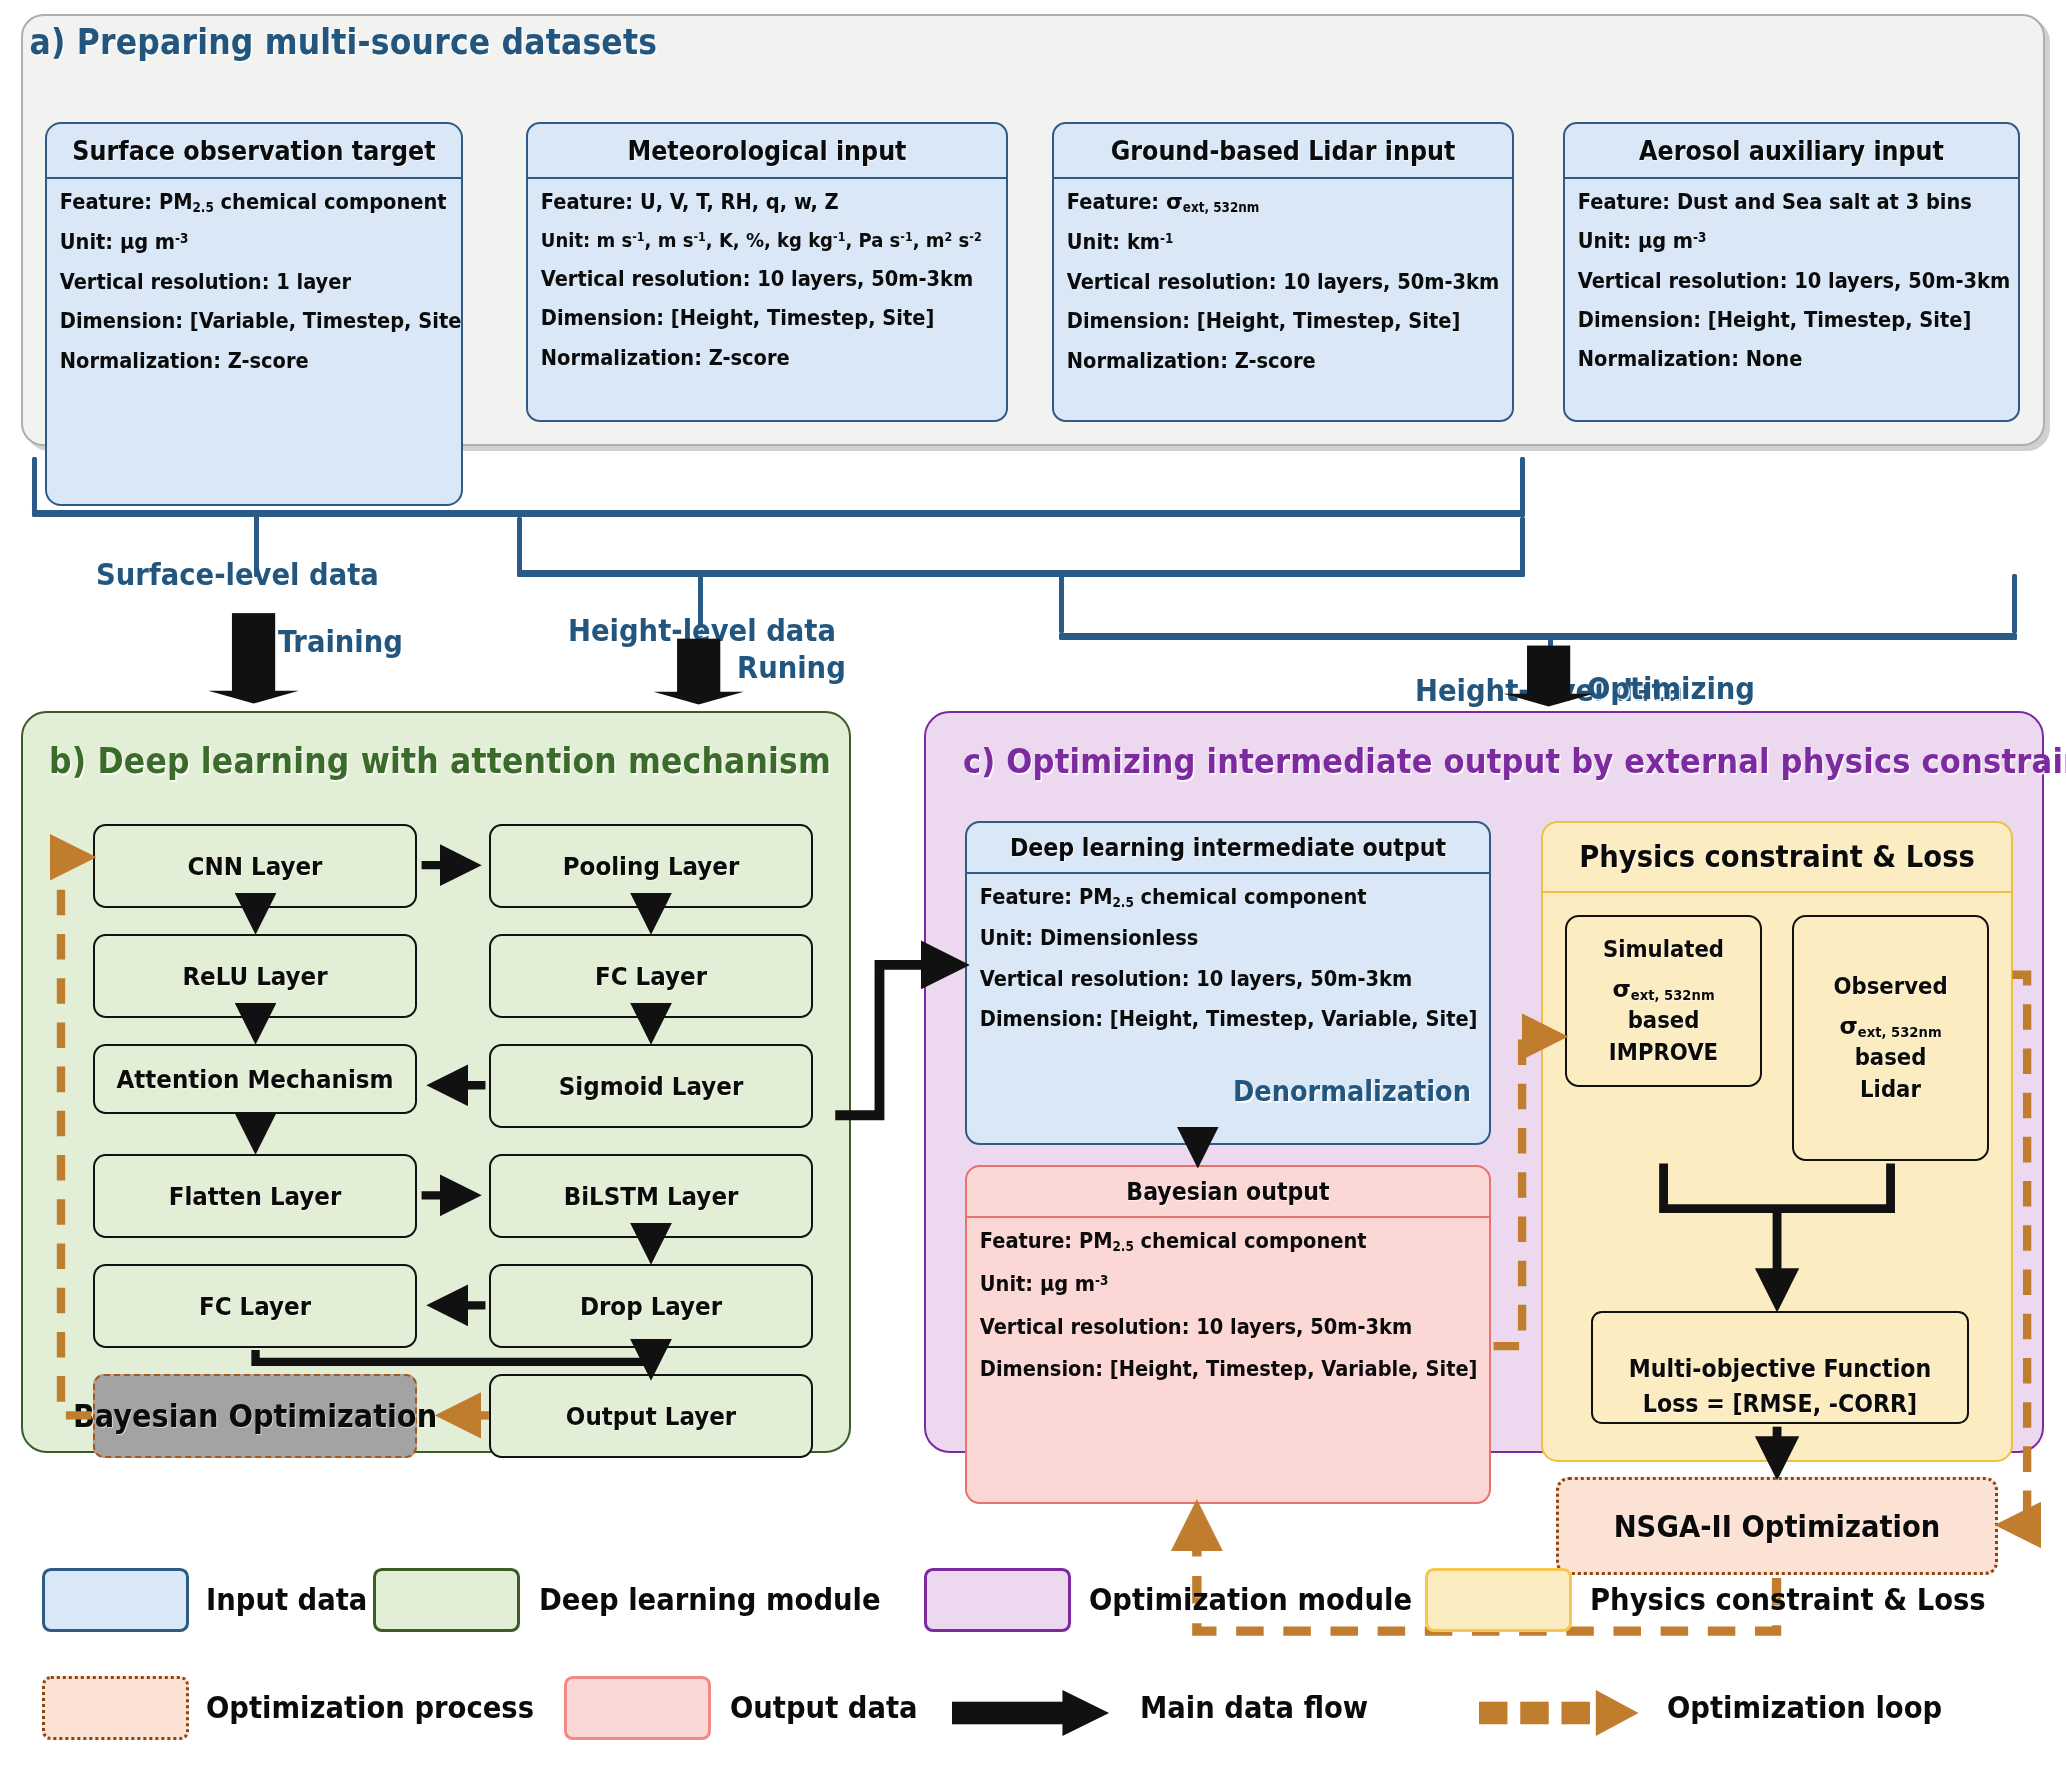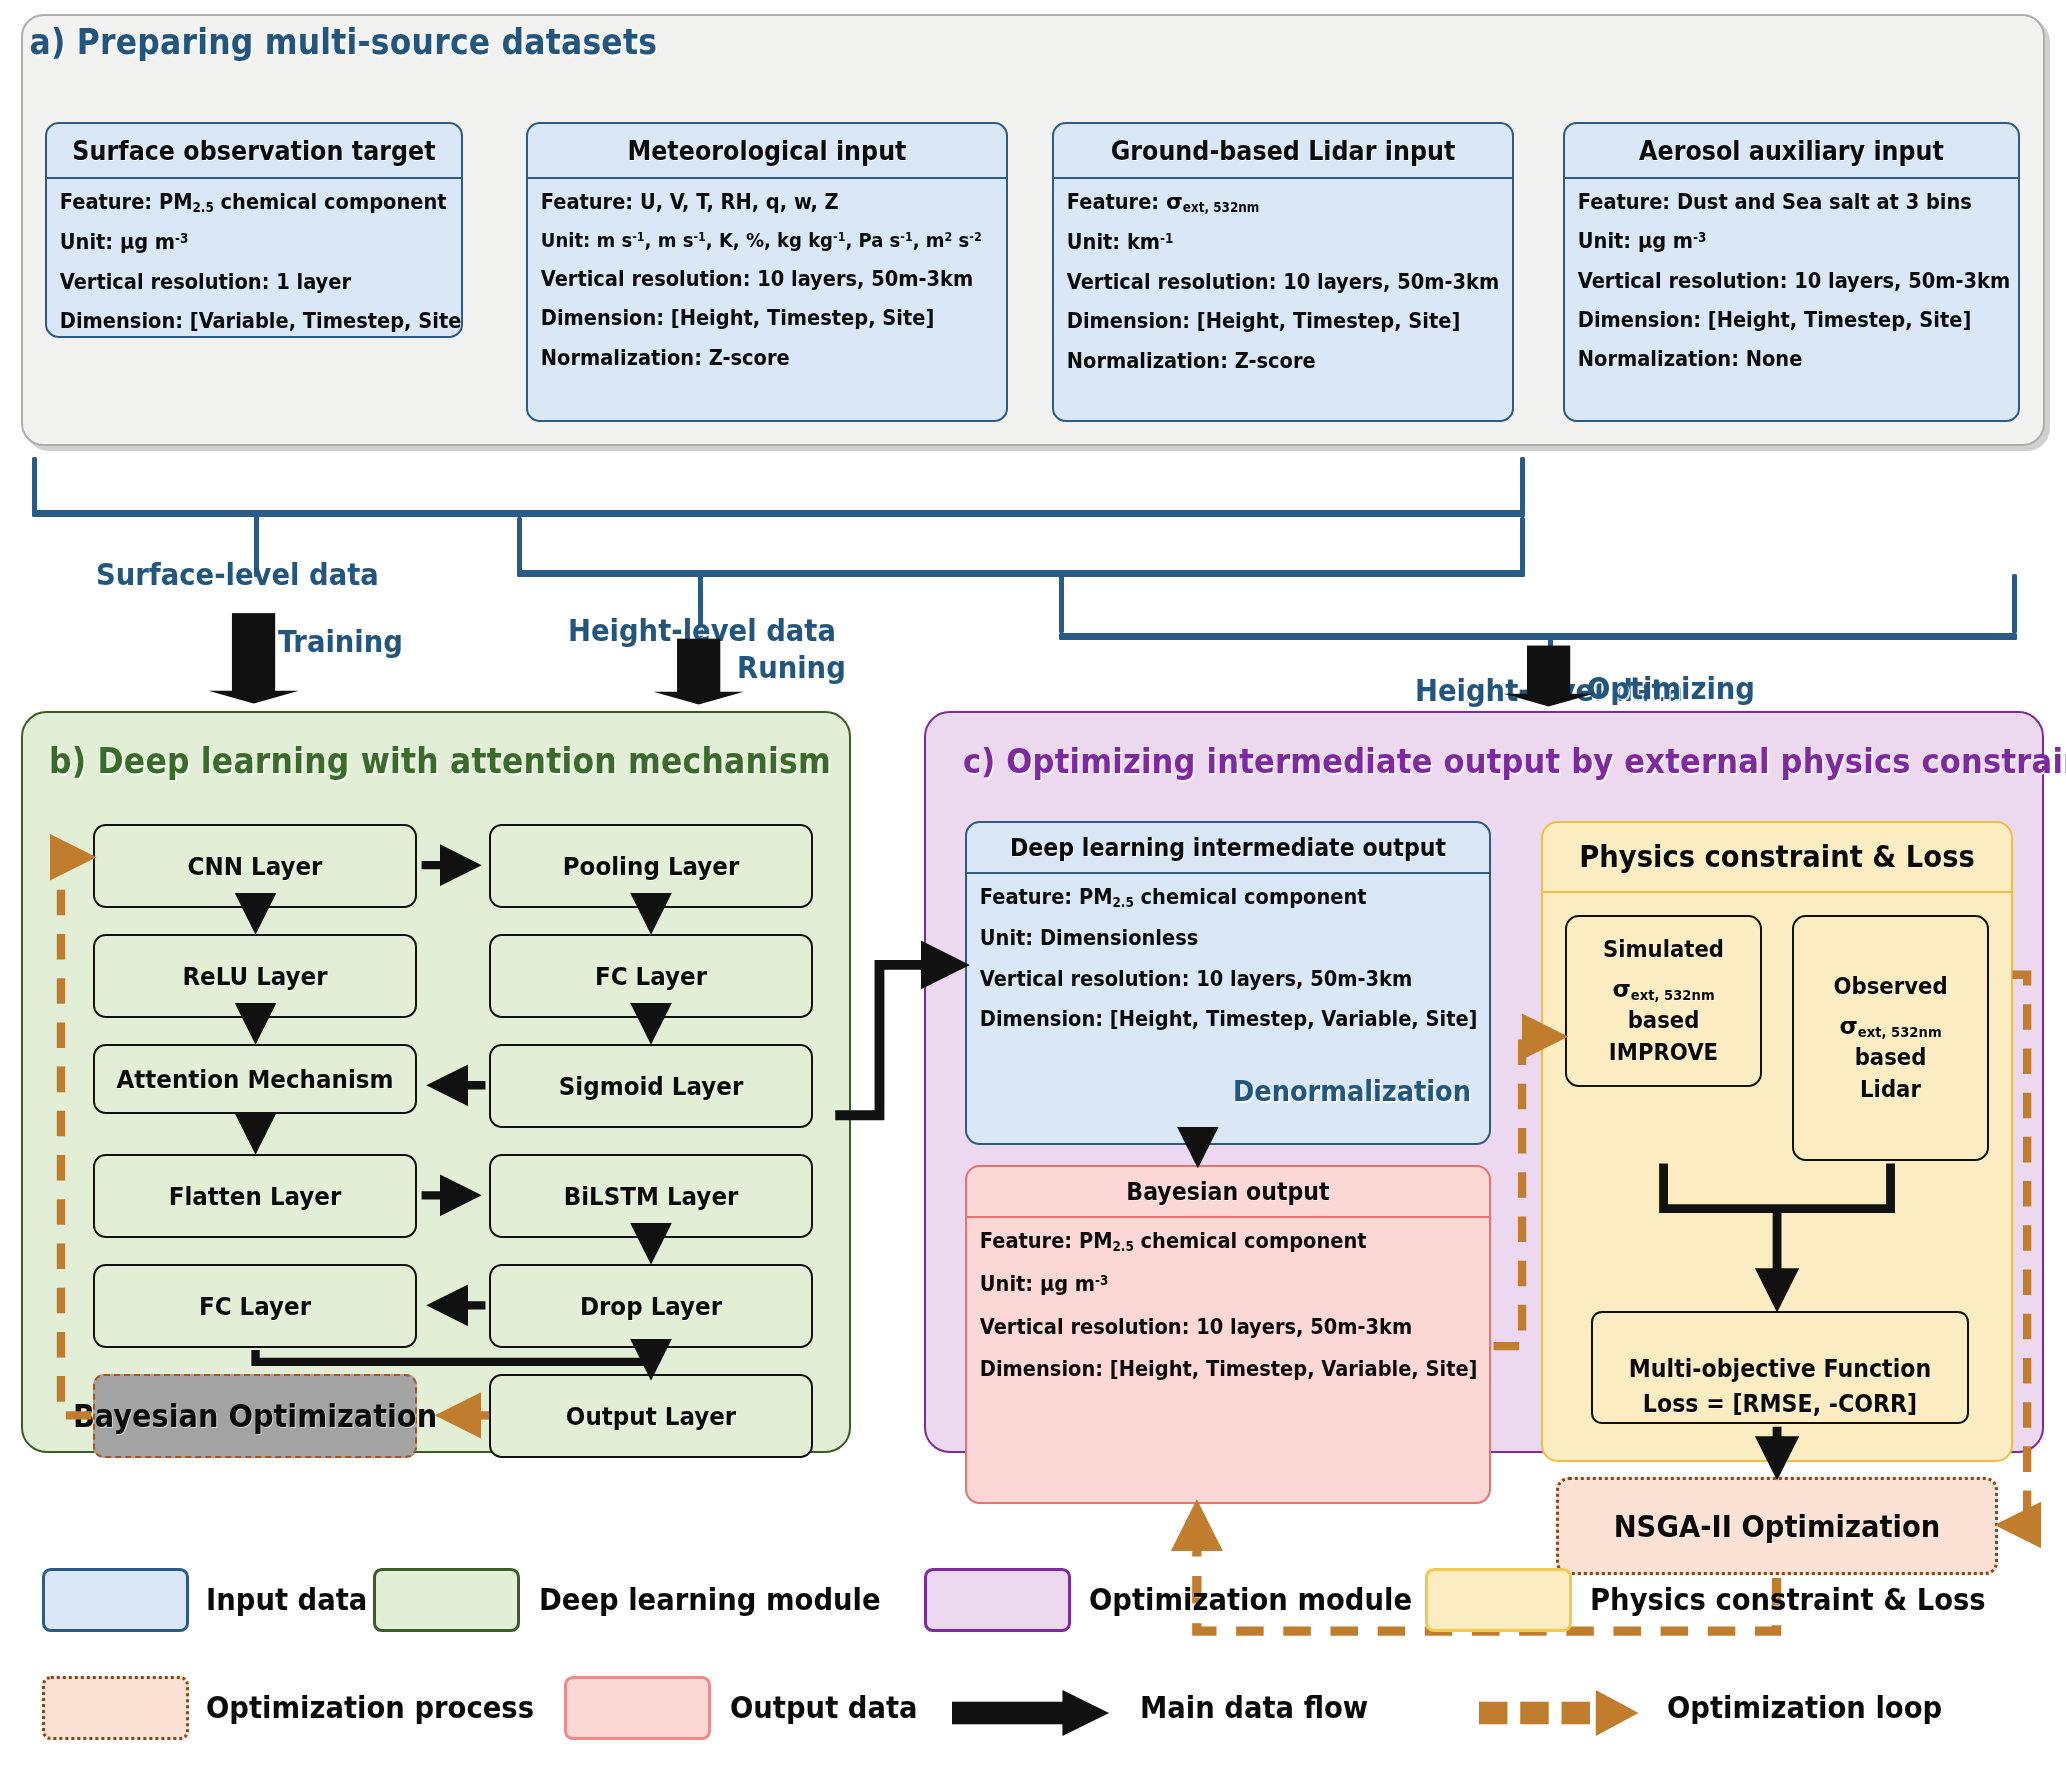--- a/index.html
+++ b/index.html
@@ -153,21 +153,21 @@
   svg.ovl{position:absolute;left:0;top:0;width:2066px;height:1777px;pointer-events:none;}
 </style>
 </head>
 <body>
 
 <div id="root">
 
   <div class="abs" id="panel-a"></div>
   <div class="panel-title" id="title-a">a) Preparing multi-source datasets</div>
 
-  <div class="datacard" style="left:45px;top:122px;width:418px;height:216px;">
+  <div class="datacard" style="left:45px;top:122px;width:418px;height:384px;border-radius:16px;">
     <div class="dc-head">Surface observation target</div>
     <div class="dc-body">
       <div class="dc-line">Feature: PM<sub>2.5</sub> chemical component</div>
       <div class="dc-line">Unit: µg m<sup>-3</sup></div>
       <div class="dc-line">Vertical resolution: 1 layer</div>
       <div class="dc-line">Dimension: [Variable, Timestep, Site]</div>
       <div class="dc-line">Normalization: Z-score</div>
     </div>
   </div>
 

